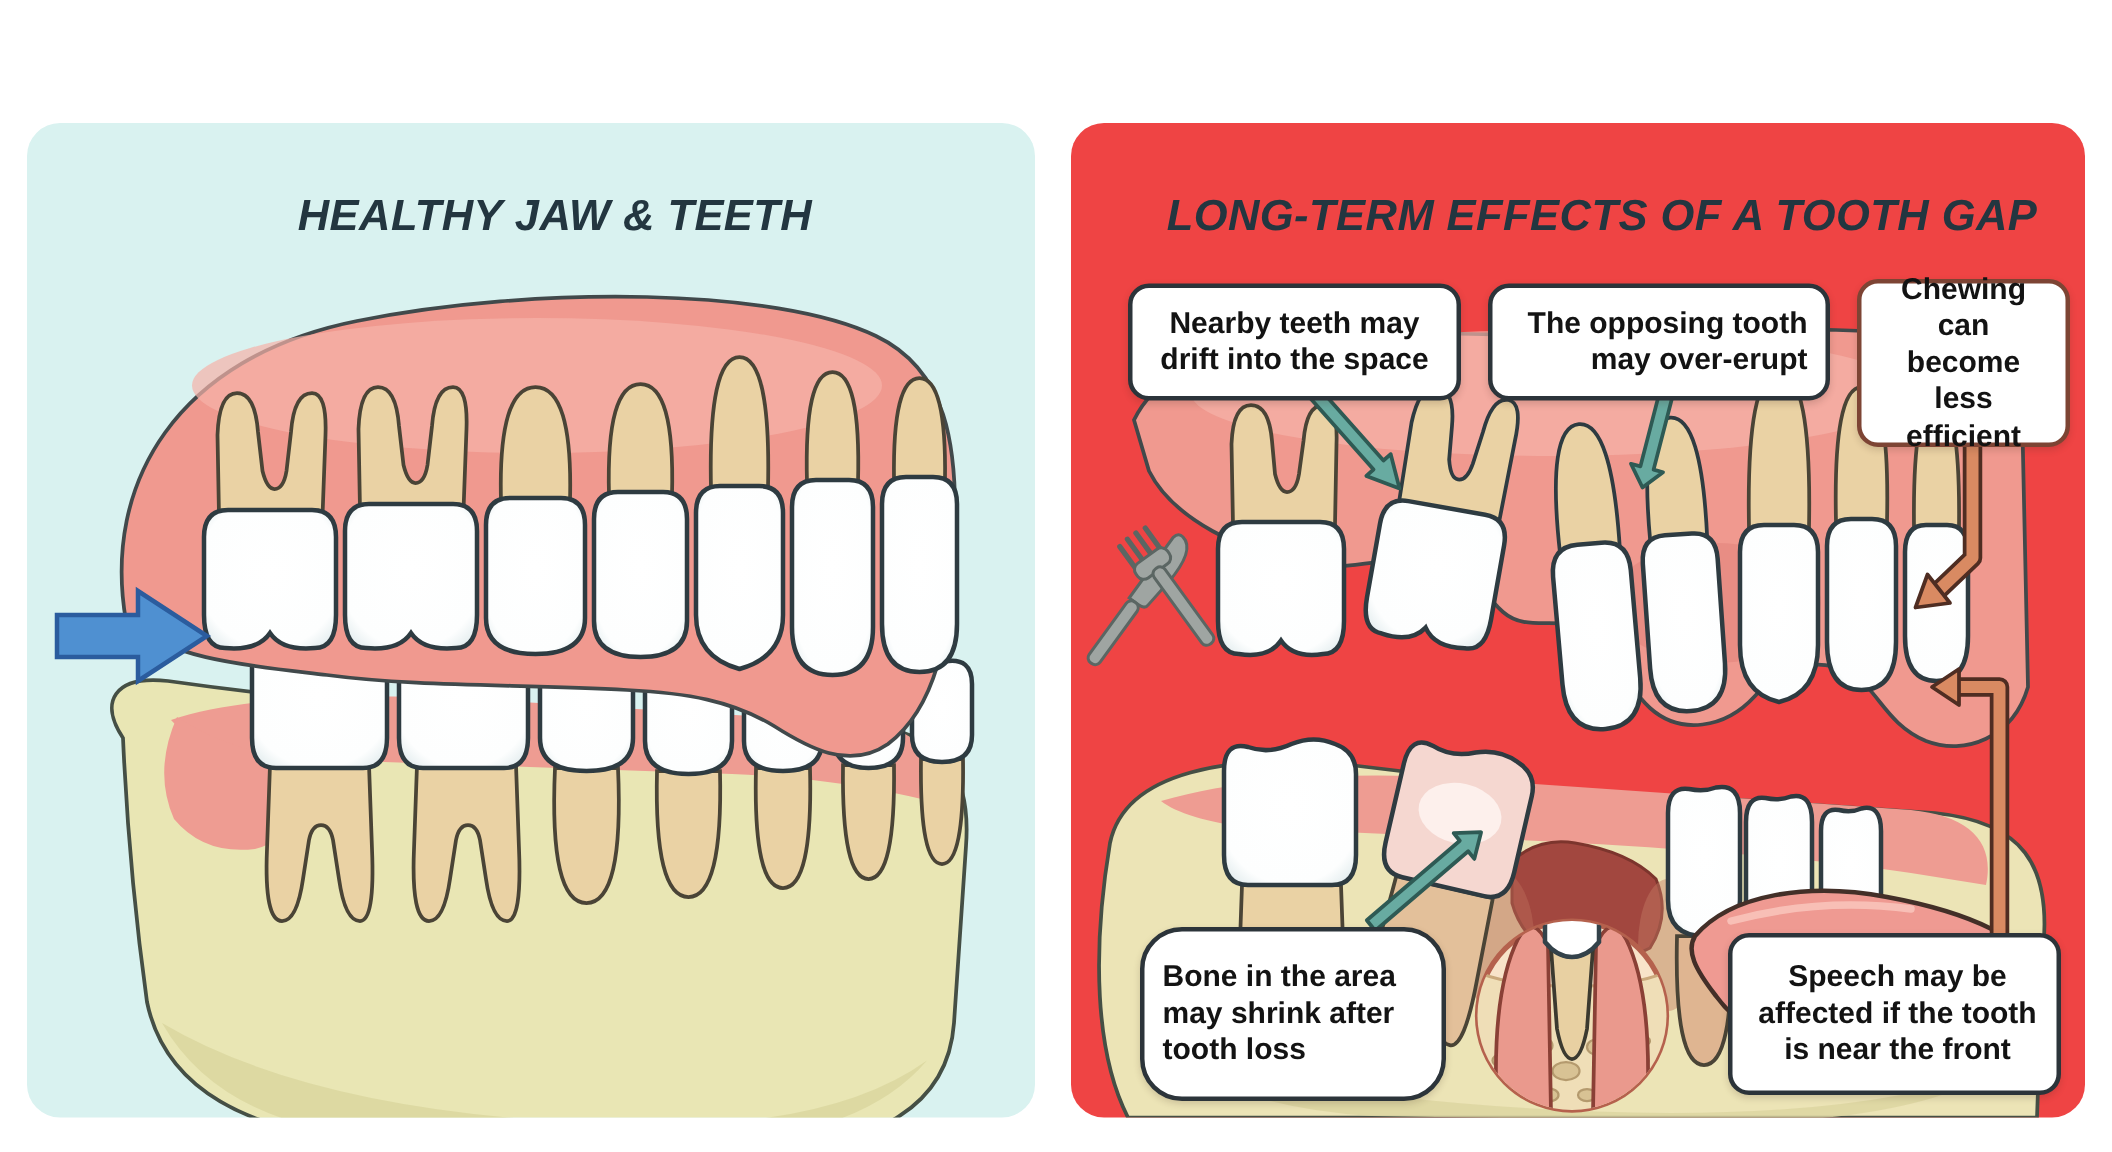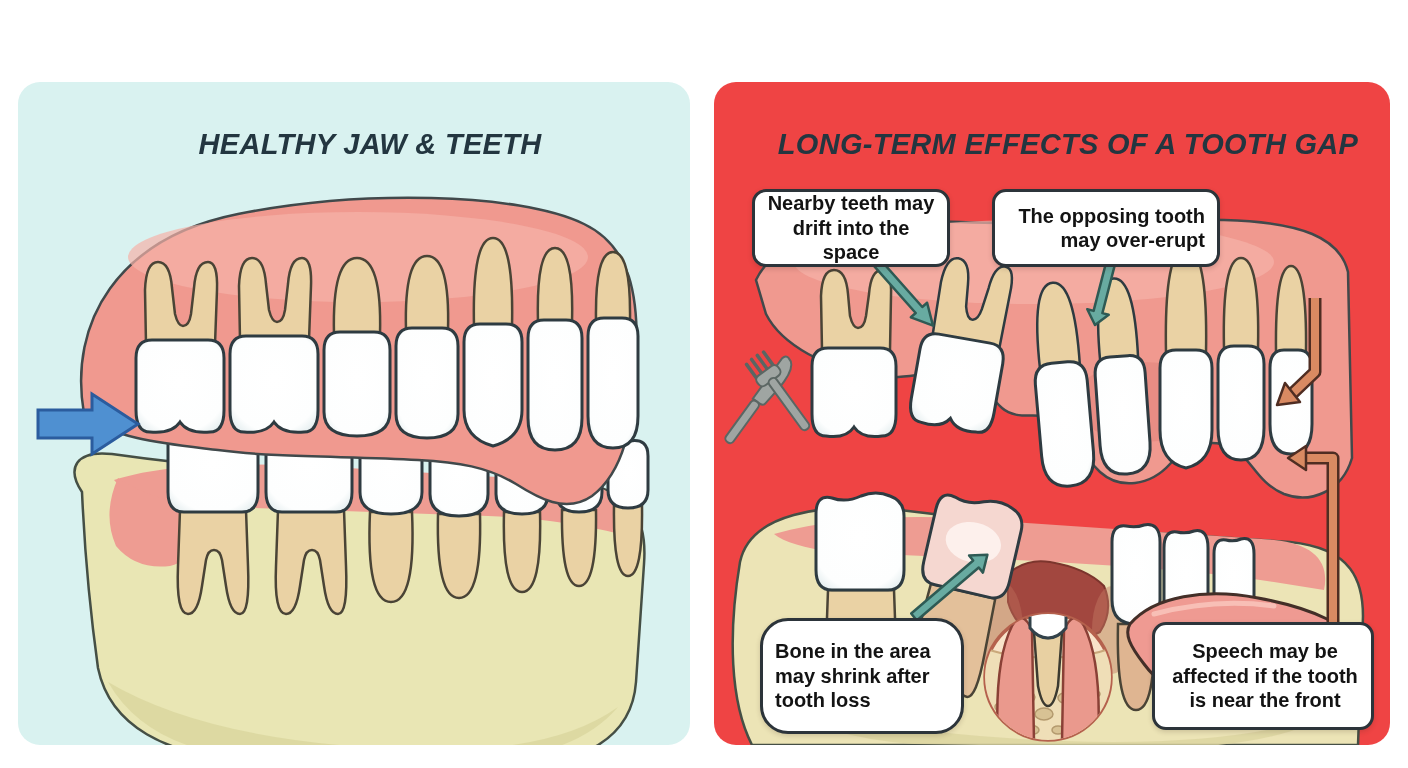--- a/index.html
+++ b/index.html
@@ -18,21 +18,21 @@
   .panel-title{position:absolute;top:30px;left:0;width:100%;text-align:center;
                font-size:29px;font-weight:700;letter-spacing:.3px;color:#233640;margin:16px;font-style:italic;}
   .illustration{position:absolute;left:0;top:80px;}
   
   .callout{position:absolute;background:#ffffff;border:3px solid #2c343a;border-radius:14px;
            display:flex;align-items:center;justify-content:center;text-align:center;
            font-size:20px;line-height:1.22;font-weight:700;color:#131313;
            padding:8px 12px;box-sizing:border-box;box-shadow:0 2px 5px rgba(60,40,30,.18);z-index:5;}
   .callout.brown{border-color:#7d4434;}
   .callout.leftalign{justify-content:flex-start;text-align:left;border-radius:28px;}
-  #co-drift{left:38px;top:107px;width:198px;height:78px;}
+  #co-drift{left:38px;top:107px;width:222px;height:78px;}
   #co-erupt{left:278px;top:107px;width:228px;height:78px;text-align:right;}
   #co-chew{left:524px;top:104px;width:142px;height:112px;}
   #co-bone{left:46px;top:536px;width:204px;height:116px;}
   #co-speech{left:438px;top:540px;width:222px;height:108px;padding-left:16px;}
 </style>
 </head>
 <body>
 
 <div id="stage">
 
@@ -251,17 +251,18 @@
       </g>
       <g>
         <path d="M619 462 V296 H592" fill="none" stroke="#4f2d22" stroke-width="13" stroke-linejoin="round"></path>
         <path d="M619 462 V296 H592" fill="none" stroke="#d98a62" stroke-width="8" stroke-linejoin="round"></path>
         <path d="M574 296 L592 284 L592 308 Z" fill="#d98a62" stroke="#4f2d22" stroke-width="2.5" stroke-linejoin="round"></path>
       </g>
     </svg>
 
     <div class="callout" id="co-drift">Nearby teeth may drift into the space</div>
     <div class="callout" id="co-erupt">The opposing tooth may over-erupt</div>
+    <div class="callout brown" id="co-chew">Chewing can become less efficient</div>
     <div class="callout leftalign" id="co-bone">Bone in the area may shrink after tooth loss</div>
     <div class="callout" id="co-speech">Speech may be affected if the tooth is near the front</div>
   </div>
 
 </div>
 
 </body></html>

